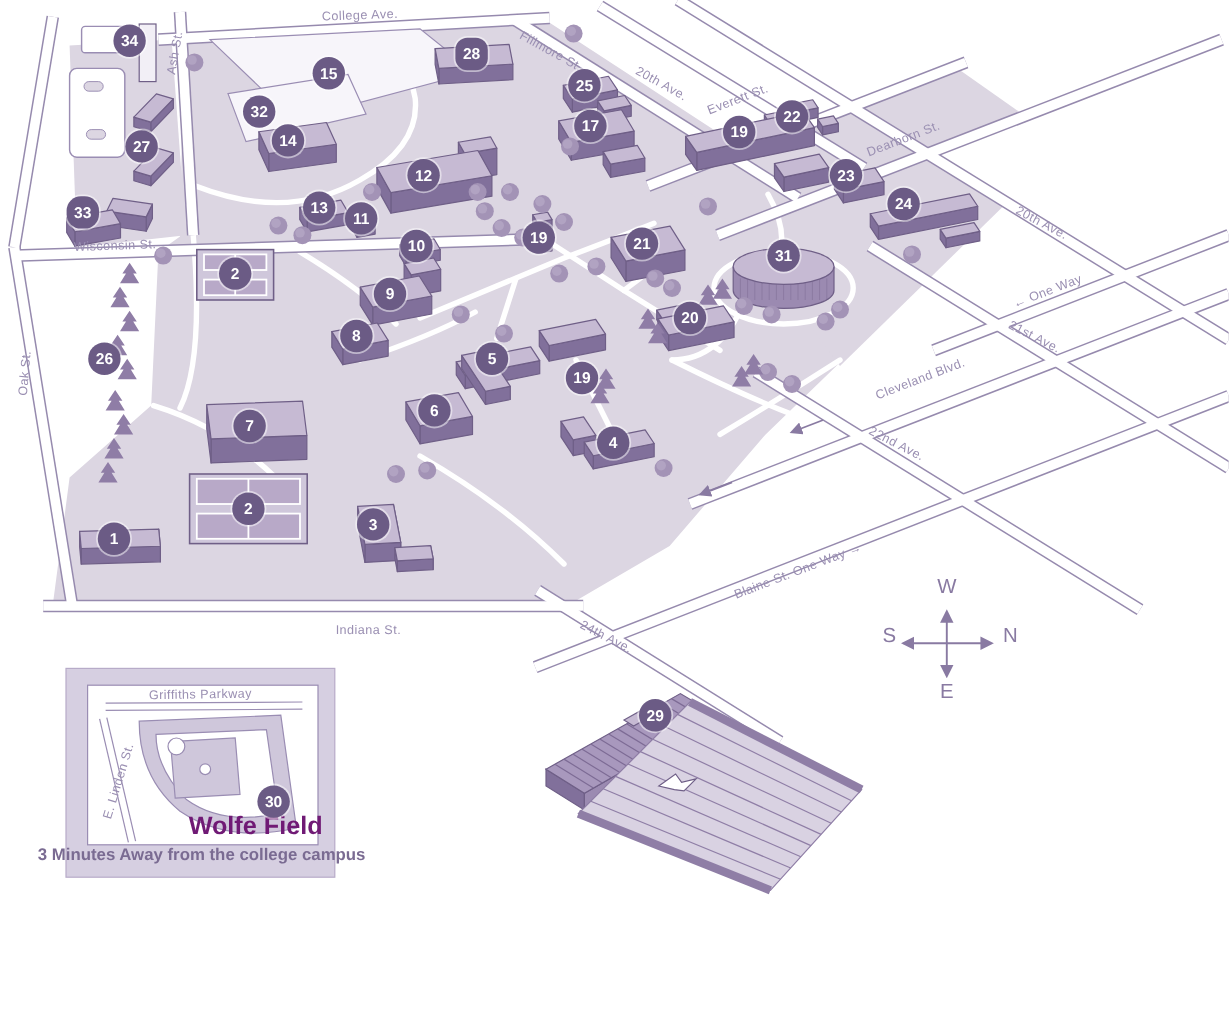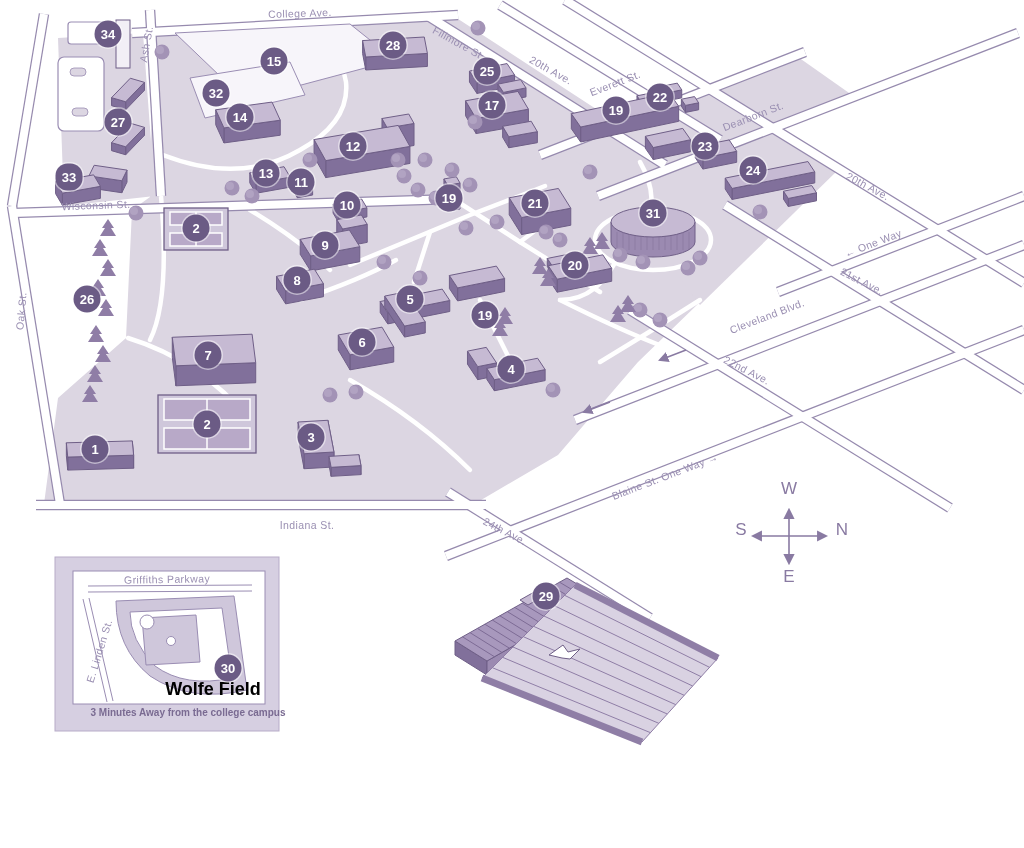--- a/index.html
+++ b/index.html
@@ -9,23 +9,23 @@
   .marker{position:absolute;width:27px;height:27px;border-radius:50%;
           background:#6b5b85;color:#ffffff;font-weight:bold;font-size:13px;
           display:flex;align-items:center;justify-content:center;
           transform:translate(-50%,-50%);cursor:pointer;
           box-shadow:0 0 0 1.5px rgba(255,255,255,.5);z-index:30;}
   .slabel{position:absolute;color:#9a8fb2;font-size:10.5px;letter-spacing:.4px;
           white-space:nowrap;z-index:20;}
   .cletter{position:absolute;color:#897aa2;font-size:17px;z-index:20;
            transform:translate(-50%,-50%);}
   .inset-name{position:absolute;left:213px;top:689px;transform:translate(-50%,-50%);
-              color:#000000;font-weight:bold;font-size:18px;white-space:nowrap;z-index:20;}
-  .inset-note{position:absolute;left:188px;top:712px;transform:translate(-50%,-50%);
-              color:#7a6b92;font-weight:bold;font-size:10px;white-space:nowrap;z-index:20;}
+              color:#701a75;font-weight:bold;font-size:21px;white-space:nowrap;z-index:20;}
+  .inset-note{position:absolute;left:168px;top:712px;transform:translate(-50%,-50%);
+              color:#7a6b92;font-weight:bold;font-size:14px;white-space:nowrap;z-index:20;}
 </style>
 </head>
 <body>
 
 <div id="stage">
   <svg id="mapsvg" width="1024" height="848" viewBox="0 0 1024 848">
     <defs>
       <marker id="arw" viewBox="0 0 10 10" refX="8" refY="5" markerWidth="7" markerHeight="7" orient="auto-start-reverse">
         <path d="M0,0 L10,5 L0,10 z" fill="#897aa2"></path>
       </marker>
@@ -398,21 +398,21 @@
     <div class="slabel" style="left: 665px; top: 476px; transform: translate(-50%, -50%) rotate(-21deg);">Blaine St. One Way →</div>
     <div class="slabel" style="left: 505px; top: 531px; transform: translate(-50%, -50%) rotate(27deg);">24th Ave.</div>
     <div class="slabel" style="left: 307px; top: 525px; transform: translate(-50%, -50%) rotate(0deg);">Indiana St.</div>
     <div class="slabel" style="left: 167px; top: 579px; transform: translate(-50%, -50%) rotate(-1deg);">Griffiths Parkway</div>
     <div class="slabel" style="left: 99px; top: 651px; transform: translate(-50%, -50%) rotate(-73deg);">E. Linden St.</div>
     <div class="cletter" style="left: 789px; top: 489px; transform: translate(-50%, -50%);">W</div>
     <div class="cletter" style="left: 741px; top: 530px; transform: translate(-50%, -50%);">S</div>
     <div class="cletter" style="left: 842px; top: 530px; transform: translate(-50%, -50%);">N</div>
     <div class="cletter" style="left: 789px; top: 577px; transform: translate(-50%, -50%);">E</div>
     <div class="marker" style="left: 108px; top: 34px;">34</div>
-    <div class="marker" style="left: 393px; top: 45px;">28</div>
+    <div class="marker" style="left: 393px; top: 45px; border-radius: 10px;">28</div>
     <div class="marker" style="left: 274px; top: 61px;">15</div>
     <div class="marker" style="left: 487px; top: 71px;">25</div>
     <div class="marker" style="left: 216px; top: 93px;">32</div>
     <div class="marker" style="left: 660px; top: 97px;">22</div>
     <div class="marker" style="left: 492px; top: 105px;">17</div>
     <div class="marker" style="left: 616px; top: 110px;">19</div>
     <div class="marker" style="left: 240px; top: 117px;">14</div>
     <div class="marker" style="left: 103px; top: 122px; margin-left: 15px;">27</div>
     <div class="marker" style="left: 353px; top: 146px;">12</div>
     <div class="marker" style="left: 705px; top: 146px;">23</div>

